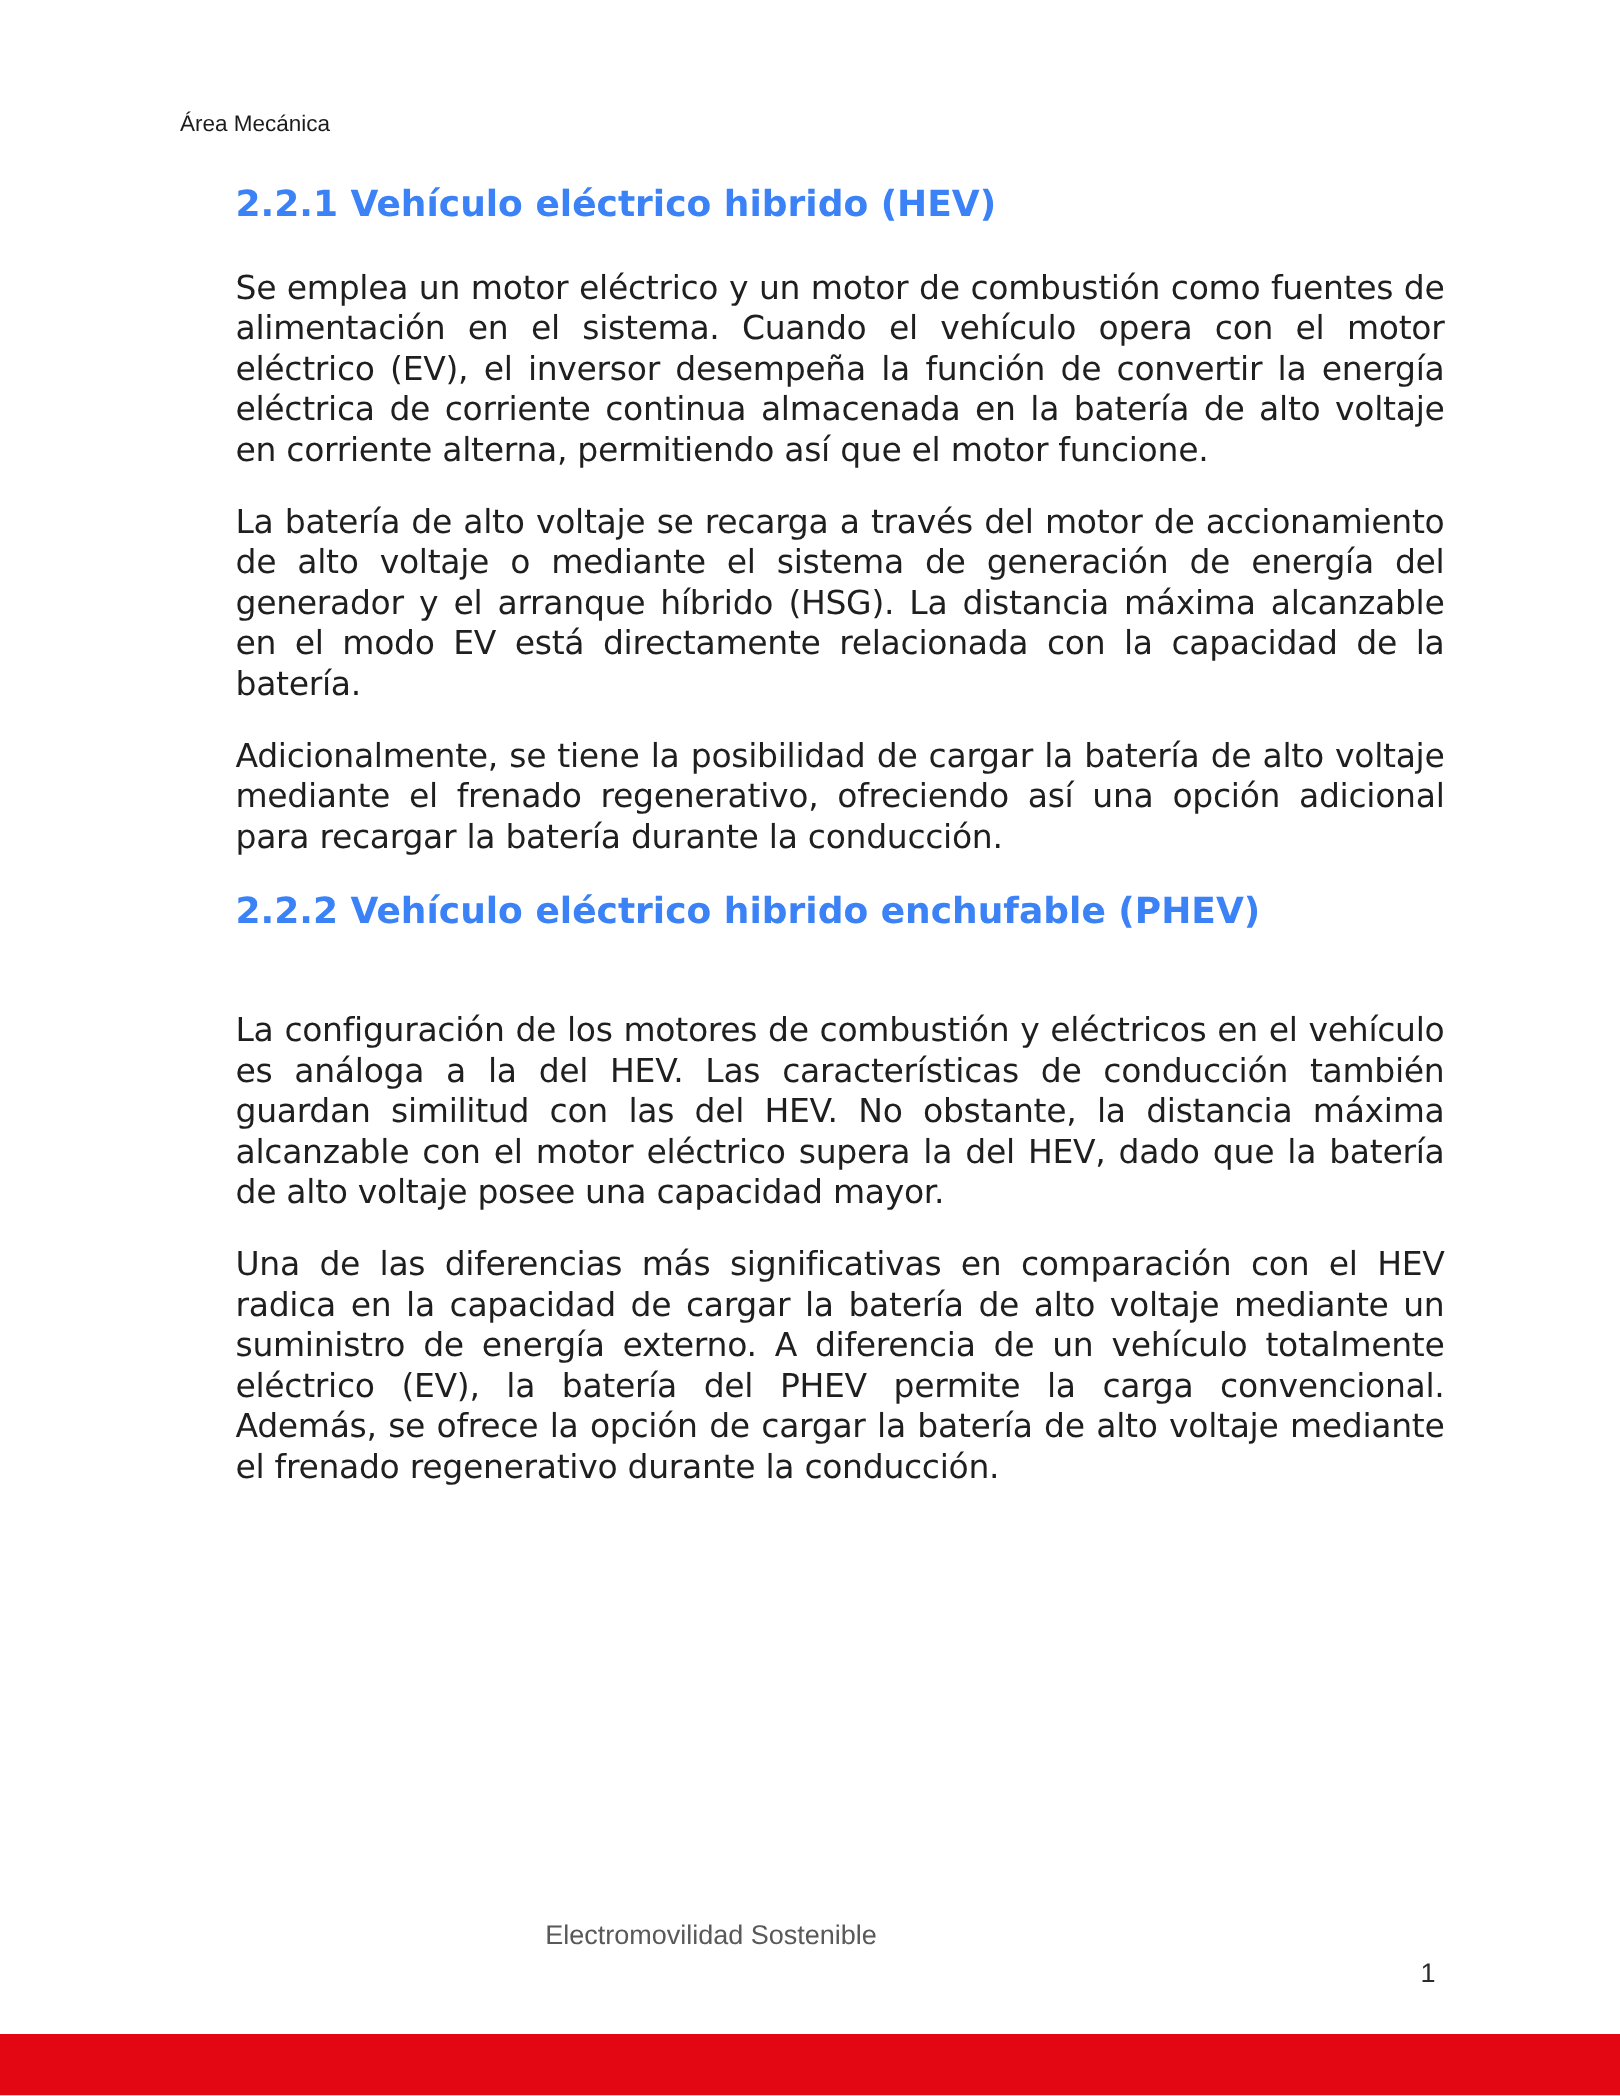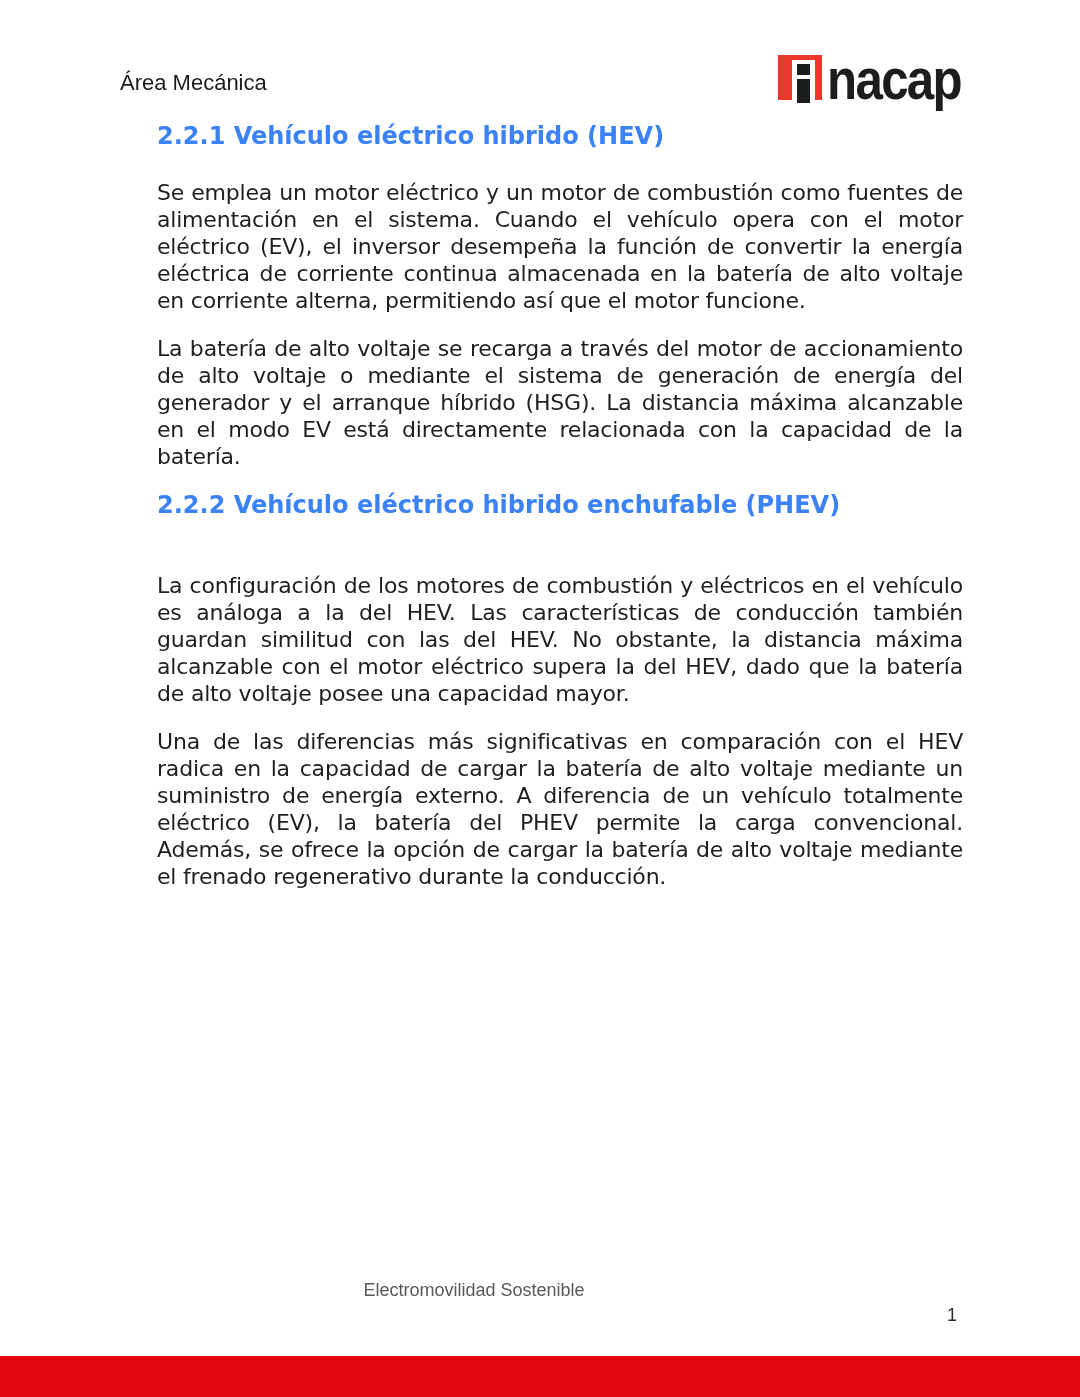--- a/index.html
+++ b/index.html
@@ -14,21 +14,21 @@
     width:1080px;height:1397px;
     background:#ffffff;
     overflow:hidden;
     font-family:"DejaVu Sans", sans-serif;
     color:var(--body-text);
   }
   
   .area-label{
     position:absolute;left:120px;top:72px;
     font-family:"Liberation Sans", sans-serif;
-    font-size:22px;line-height:22px;color:#1c1c1c;
+    font-size:15px;line-height:22px;color:#1c1c1c;
   }
   .logo{position:absolute;left:778px;top:55px;width:200px;height:62px;}
   .logo svg{position:absolute;left:0;top:0;display:block;}
   .mark-bg{fill:var(--logo-red);}
   .mark-notch{fill:#ffffff;}
   .mark-ink{fill:#1d1d1d;}
   .logo-text{
     position:absolute;left:49px;top:-6px;
     font-family:"Liberation Sans", sans-serif;
     font-weight:700;font-size:58px;line-height:60px;
@@ -66,38 +66,30 @@
     background:var(--footer-bar-red);
   }
 </style>
 </head>
 <body>
 
 <div class="page">
 
   <span class="area-label">Área Mecánica</span>
 
-  <div class="logo">
-    <svg width="44" height="48" viewBox="0 0 44 48" aria-hidden="true">
-      <rect class="mark-bg" x="0" y="0" width="44" height="45"></rect>
-      <rect class="mark-notch" x="14" y="5" width="23" height="40"></rect>
-      <rect class="mark-ink" x="19" y="9" width="13" height="11"></rect>
-      <rect class="mark-ink" x="19" y="24" width="13" height="24"></rect>
-    </svg>
-    <span class="logo-text">nacap</span>
-  </div>
 
   <main class="content">
 
     <h2 class="section-heading">2.2.1 Vehículo eléctrico hibrido (HEV)</h2>
 
     <p>Se emplea un motor eléctrico y un motor de combustión como fuentes de alimentación en el sistema. Cuando el vehículo opera con el motor eléctrico (EV), el inversor desempeña la función de convertir la energía eléctrica de corriente continua almacenada en la batería de alto voltaje en corriente alterna, permitiendo así que el motor funcione.</p>
 
     <p>La batería de alto voltaje se recarga a través del motor de accionamiento de alto voltaje o mediante el sistema de generación de energía del generador y el arranque híbrido (HSG). La distancia máxima alcanzable en el modo EV está directamente relacionada con la capacidad de la batería.</p>
 
+    <p>Adicionalmente, se tiene la posibilidad de cargar la batería de alto voltaje mediante el frenado regenerativo, ofreciendo así una opción adicional para recargar la batería durante la conducción.</p>
 
     <h2 class="section-heading second">2.2.2 Vehículo eléctrico hibrido enchufable (PHEV)</h2>
 
     <p>La configuración de los motores de combustión y eléctricos en el vehículo es análoga a la del HEV. Las características de conducción también guardan similitud con las del HEV. No obstante, la distancia máxima alcanzable con el motor eléctrico supera la del HEV, dado que la batería de alto voltaje posee una capacidad mayor.</p>
 
     <p>Una de las diferencias más significativas en comparación con el HEV radica en la capacidad de cargar la batería de alto voltaje mediante un suministro de energía externo. A diferencia de un vehículo totalmente eléctrico (EV), la batería del PHEV permite la carga convencional. Además, se ofrece la opción de cargar la batería de alto voltaje mediante el frenado regenerativo durante la conducción.</p>
 
   </main>
 
   <div class="footer-title">Electromovilidad Sostenible</div>

